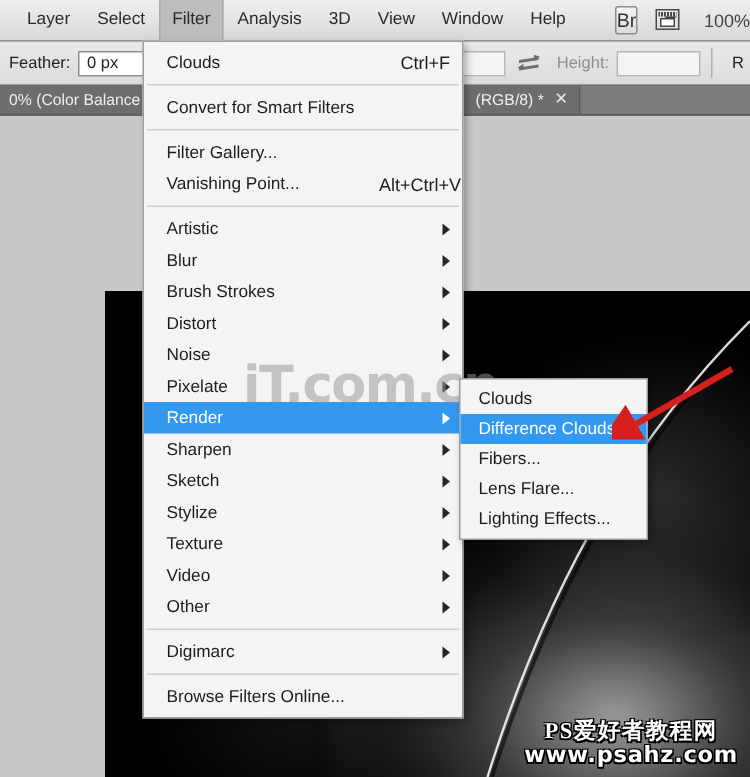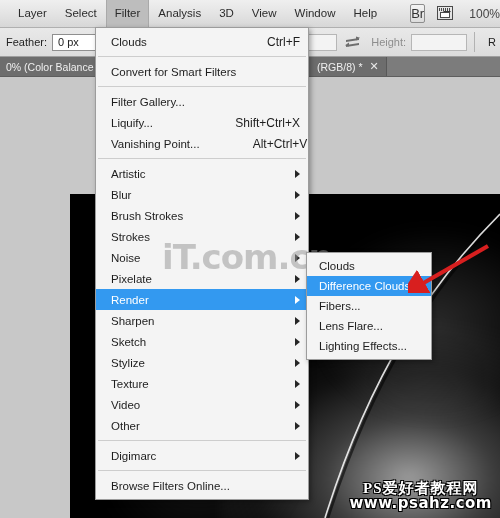--- a/index.html
+++ b/index.html
@@ -427,43 +427,39 @@
 
     <div class="mi">
       <span class="mi-label">Convert for Smart Filters</span>
     </div>
     <div class="menu-sep"></div>
 
     <div class="mi">
       <span class="mi-label">Filter Gallery...</span>
     </div>
     <div class="mi">
-      <span class="mi-label">Liquify...</span>
-      <span class="mi-accel">Shift+Ctrl+X</span>
-    </div>
-    <div class="mi">
       <span class="mi-label">Vanishing Point...</span>
       <span class="mi-accel">Alt+Ctrl+V</span>
     </div>
     <div class="menu-sep"></div>
 
     <div class="mi">
       <span class="mi-label">Artistic</span>
       <span class="arrow-right"></span>
     </div>
     <div class="mi">
       <span class="mi-label">Blur</span>
       <span class="arrow-right"></span>
     </div>
     <div class="mi">
       <span class="mi-label">Brush Strokes</span>
       <span class="arrow-right"></span>
     </div>
     <div class="mi">
-      <span class="mi-label">Strokes</span>
+      <span class="mi-label">Distort</span>
       <span class="arrow-right"></span>
     </div>
     <div class="mi">
       <span class="mi-label">Noise</span>
       <span class="arrow-right"></span>
     </div>
     <div class="mi">
       <span class="mi-label">Pixelate</span>
       <span class="arrow-right"></span>
     </div>

